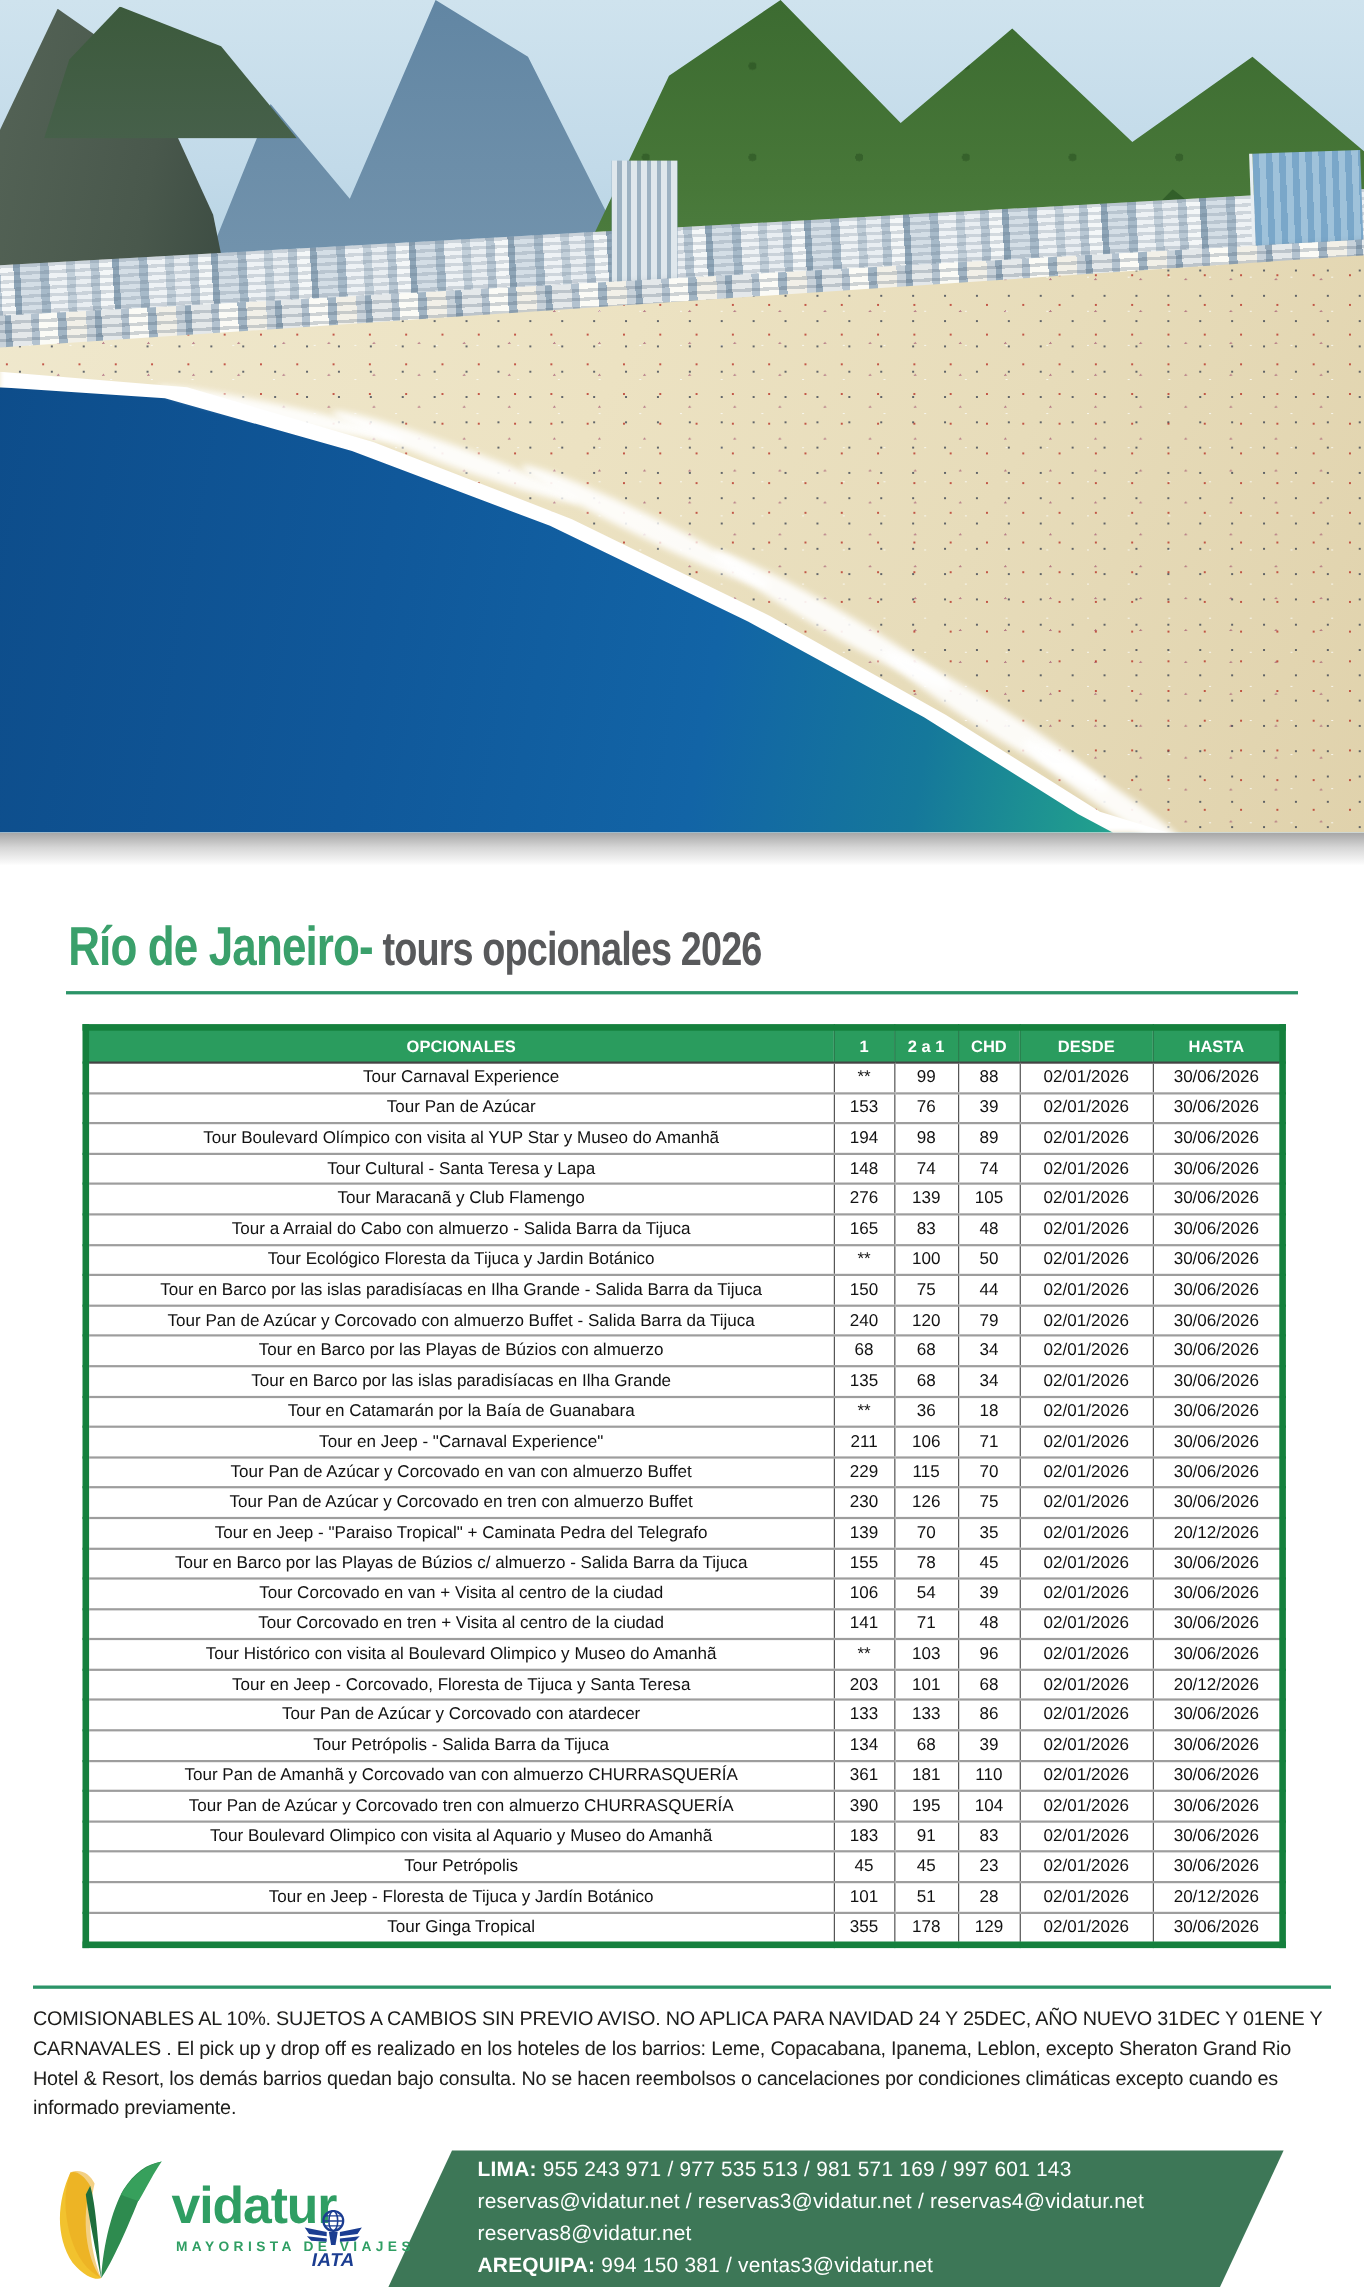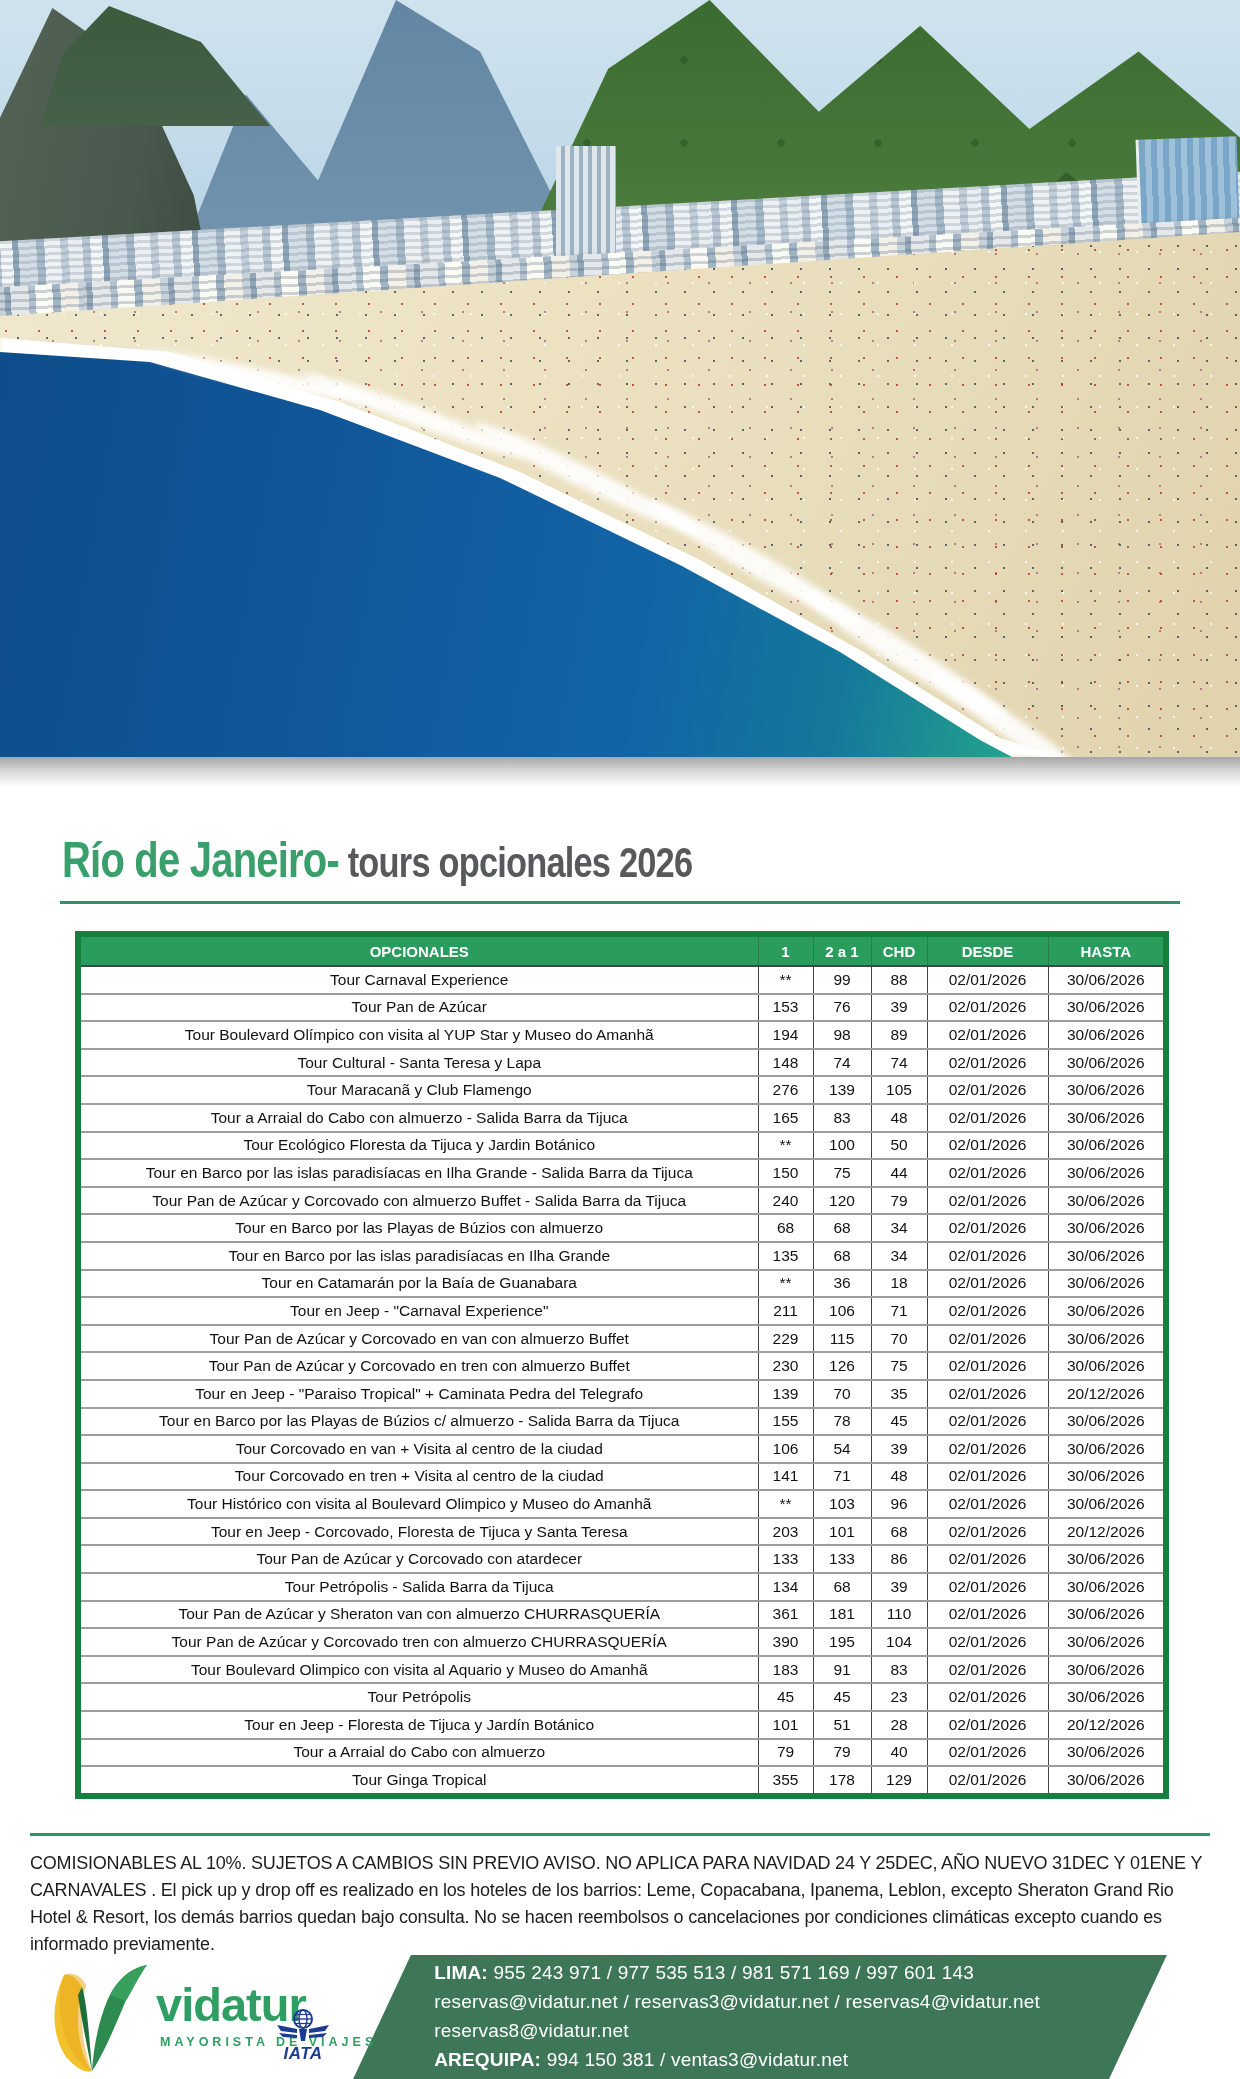--- a/index.html
+++ b/index.html
@@ -343,21 +343,21 @@
       </tr>
       <tr>
         <td>Tour Petrópolis - Salida Barra da Tijuca</td>
         <td>134</td>
         <td>68</td>
         <td>39</td>
         <td>02/01/2026</td>
         <td>30/06/2026</td>
       </tr>
       <tr>
-        <td>Tour Pan de Azúcar y Sheraton van con almuerzo CHURRASQUERÍA</td>
+        <td>Tour Pan de Amanhã y Corcovado van con almuerzo CHURRASQUERÍA</td>
         <td>361</td>
         <td>181</td>
         <td>110</td>
         <td>02/01/2026</td>
         <td>30/06/2026</td>
       </tr>
       <tr>
         <td>Tour Pan de Azúcar y Corcovado tren con almuerzo CHURRASQUERÍA</td>
         <td>390</td>
         <td>195</td>
@@ -381,28 +381,20 @@
         <td>02/01/2026</td>
         <td>30/06/2026</td>
       </tr>
       <tr>
         <td>Tour en Jeep - Floresta de Tijuca y Jardín Botánico</td>
         <td>101</td>
         <td>51</td>
         <td>28</td>
         <td>02/01/2026</td>
         <td>20/12/2026</td>
-      </tr>
-      <tr>
-        <td>Tour a Arraial do Cabo con almuerzo</td>
-        <td>79</td>
-        <td>79</td>
-        <td>40</td>
-        <td>02/01/2026</td>
-        <td>30/06/2026</td>
       </tr>
       <tr>
         <td>Tour Ginga Tropical</td>
         <td>355</td>
         <td>178</td>
         <td>129</td>
         <td>02/01/2026</td>
         <td>30/06/2026</td>
       </tr>
     </tbody>

